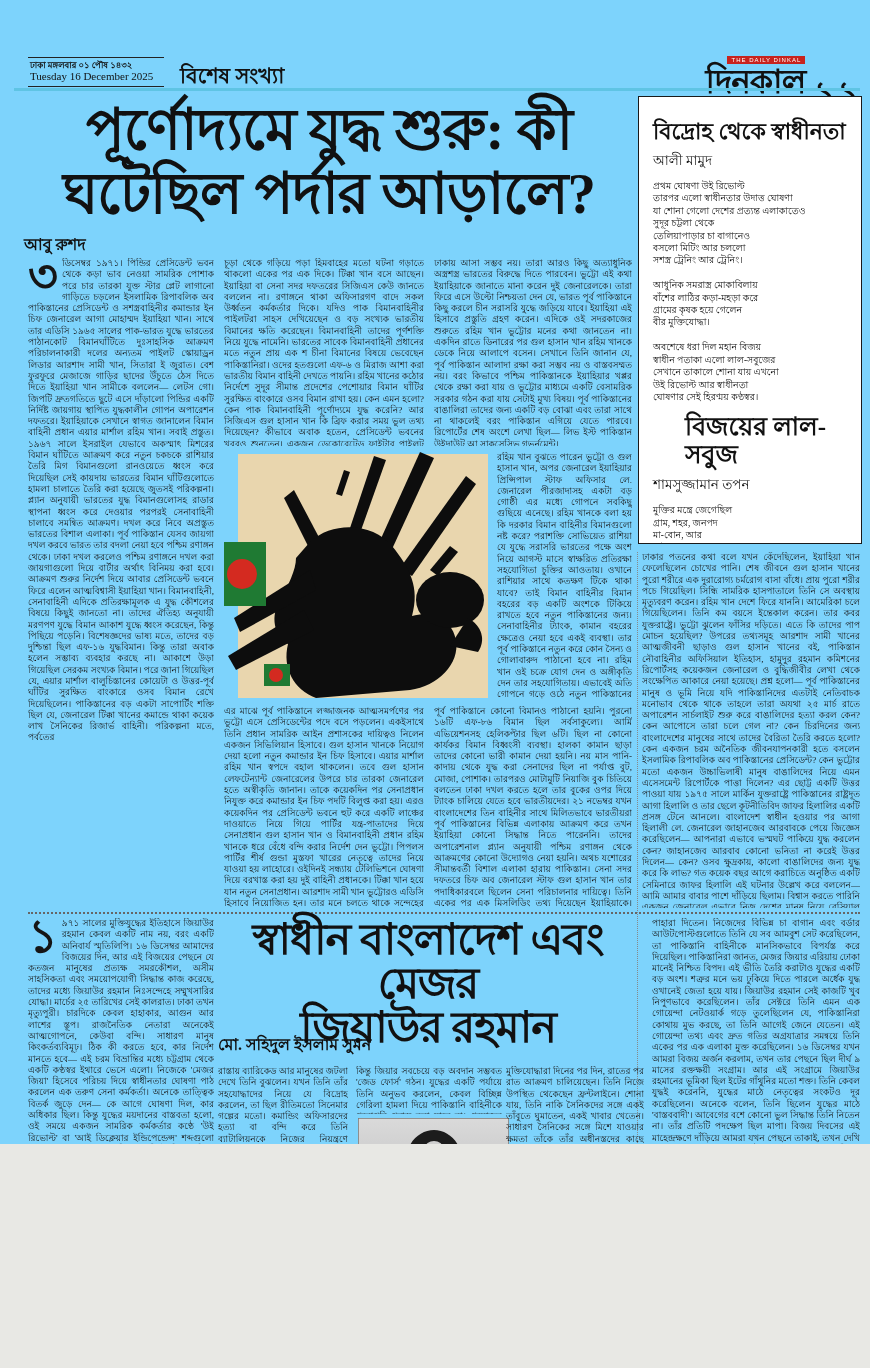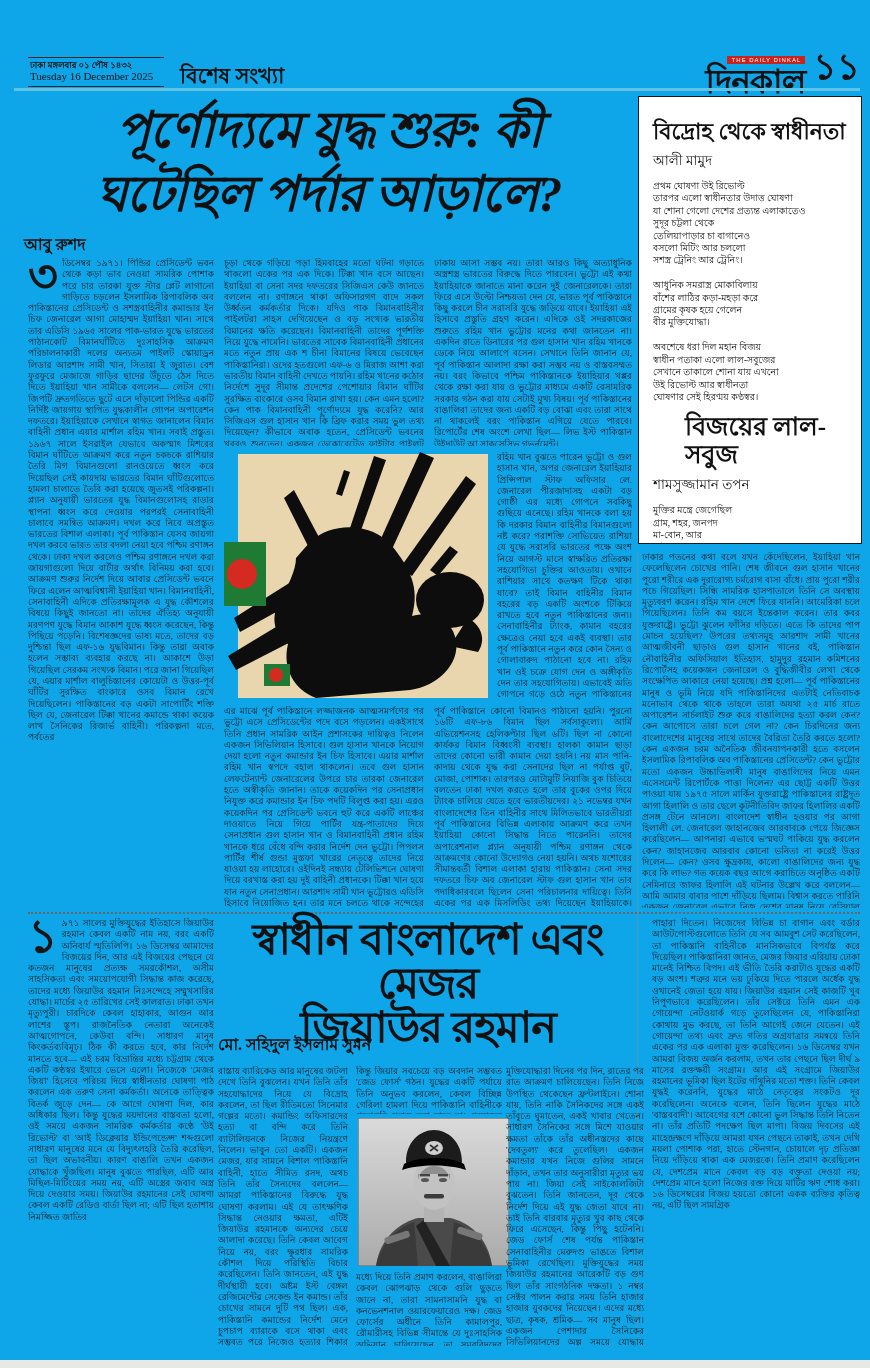--- a/index.html
+++ b/index.html
@@ -1,35 +1,35 @@
 <!DOCTYPE html>
 <html style="--rule-blue: #5fc4e4; --flag-green: #1f7a33; --flag-red: #d42a20; --illus-bg: #e9d6ae;"><head>
 <meta charset="utf-8">
 <style>
   html,body{margin:0;padding:0;background:#e8e8e4;}
-  .page{position:relative;width:870px;height:1360px;background:#0ea5e9;margin:0 auto;
+  .page{position:relative;width:870px;height:1144px;background:#7dd3fc;margin:0 auto;
         font-family:"Liberation Serif", serif;color:#111;overflow:hidden;}
   
   .datebox{position:absolute;left:28px;top:57px;width:132px;border-top:1.5px solid #222;
            border-bottom:1.5px solid #222;padding:2px 2px 3px 2px;}
   .date-bn{font-size:8.5px;font-weight:bold;line-height:10px;}
   .date-en{font-size:11px;line-height:13px;}
   .edition{position:absolute;left:180px;top:60px;font-size:21px;font-weight:bold;}
   .masthead{position:absolute;right:10px;top:48px;width:190px;text-align:right;}
   .mast-pre{display:inline-block;background:#c8231e;color:#fff;font-size:6px;
             font-family:"Liberation Sans",sans-serif;padding:1px 4px;letter-spacing:1px;}
-  .mast-row{display:flex;align-items:flex-start;justify-content:flex-end;gap:8px;}
+  .mast-row{display:flex;align-items:flex-end;justify-content:flex-end;gap:8px;}
   .logo{font-size:33px;font-weight:900;line-height:32px;letter-spacing:-1px;
         border-bottom:2px solid #000;}
   .tagline{font-size:7.5px;margin-top:2px;}
   .pageno{font-size:36px;font-weight:900;line-height:38px;}
   .bluerule{position:absolute;left:14px;top:88px;width:846px;height:3px;background:var(--rule-blue);}
   
   .h1wrap{position:absolute;left:24px;top:98px;width:610px;text-align:center;}
-  .h1line{font-size:50px;line-height:64px;font-weight:900;letter-spacing:-1px;font-style:italic;}
+  .h1line{font-size:57px;line-height:64px;font-weight:900;letter-spacing:-1px;}
   .byline1{position:absolute;left:24px;top:232px;width:610px;text-align:left;
            font-size:16px;font-weight:bold;}
   .col{position:absolute;font-size:9px;line-height:11.3px;text-align:justify;
        overflow:hidden;color:#151515;}
   .dropcap{float:left;font-size:46px;line-height:36px;font-weight:bold;margin:1px 4px 0 0;}
   
   .poembox{position:absolute;left:638px;top:96px;width:224px;height:448px;
            border:1.5px solid #1a1a1a;background:#fff;padding:22px 14px;box-sizing:border-box;overflow:hidden;}
   .poem-title1{font-size:22px;font-weight:bold;line-height:26px;}
   .poem-title2{font-size:25px;font-weight:bold;line-height:28px;margin-top:10px;margin-left:32px;}

